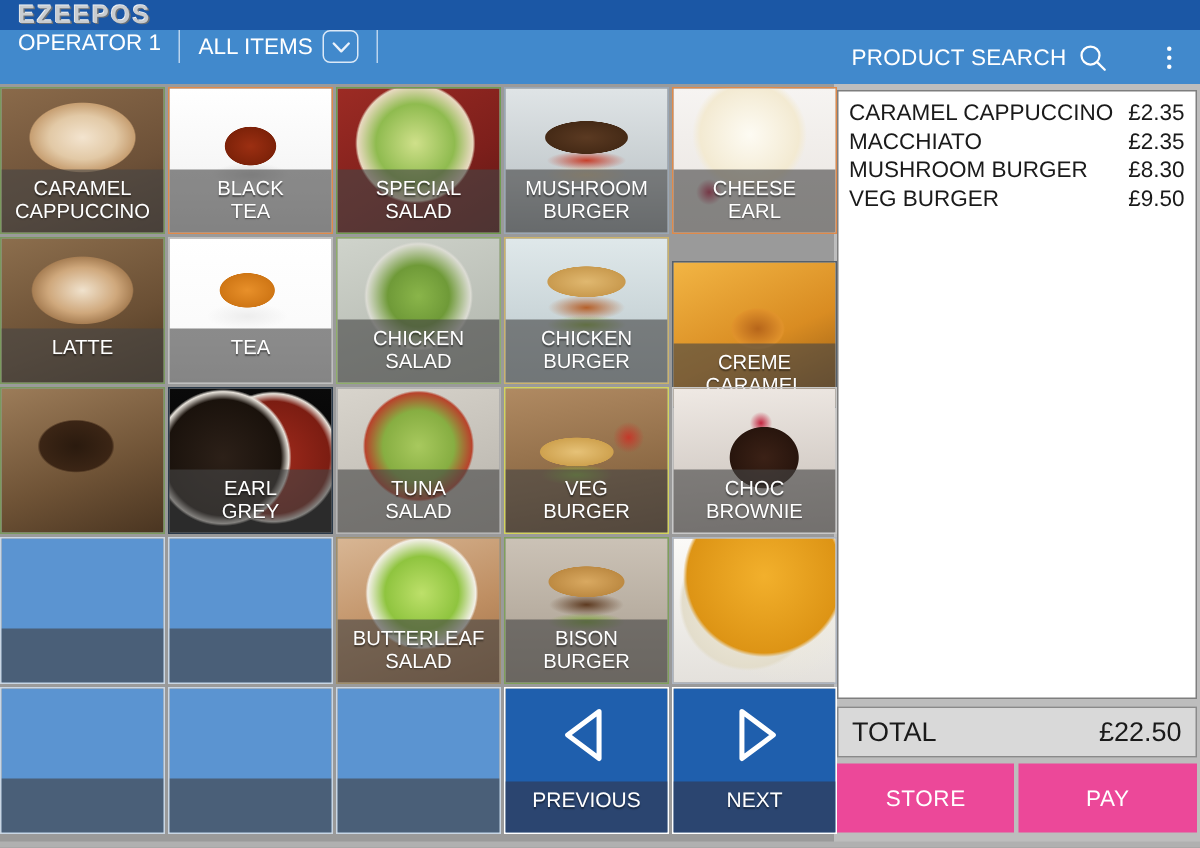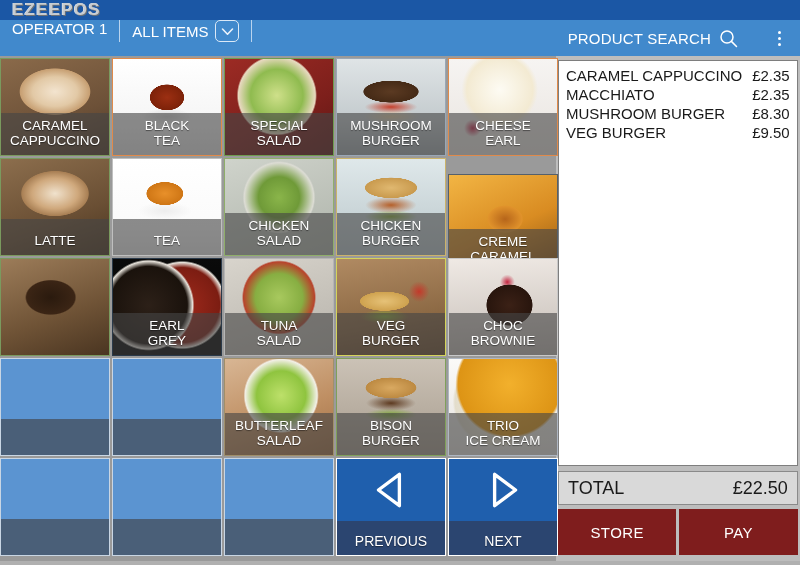--- a/index.html
+++ b/index.html
@@ -61,21 +61,21 @@
     position: relative; overflow: hidden; width: 110px; height: 98px;
     border: 1px solid rgba(255,255,255,0.35);
   }
   .tile .photo { position: absolute; inset: 0; }
   .tile .label {
     position: absolute; left: 0; right: 0; bottom: 0;
     background: rgba(70,70,70,0.62);
     color: #fff; font-size: 13.5px; line-height: 15px;
     text-align: center; padding: 5px 2px 7px;
     text-shadow: 0 1px 1px rgba(0,0,0,.45);
-    min-height: 36px; display: flex; flex-direction: column; justify-content: flex-end;
+    min-height: 36px; display: flex; flex-direction: column; justify-content: space-between;
   }
   .tile .label span { display: block; }
 
   
   .tile.empty { border: 1px solid #c9d6e4; }
   .tile.empty .photo { background: #5b94d1; }
   .tile.empty .label { background: #4a5f78; height: 36px; }
 
   
   .tile.nav { border: 1px solid #ffffff; }
@@ -106,21 +106,21 @@
   .line .nm { overflow: hidden; text-overflow: ellipsis; }
   .line .pr { margin-left: 10px; }
   .total {
     height: 34px; margin-top: 5px; background: #d9d9d9;
     border: 1px solid #8a8a8a;
     display: flex; align-items: center; justify-content: space-between;
     padding: 0 9px; font-size: 18px; color: #1a1a1a;
   }
   .actions { height: 46px; margin-top: 4px; display: flex; gap: 3px; }
   .act {
-    flex: 1; background: #7f1d1d; color: #fff; font-size: 15px;
+    flex: 1; background: #ec4899; color: #fff; font-size: 15px;
     display: flex; align-items: center; justify-content: center;
     letter-spacing: .4px;
   }
 </style>
 </head>
 <body>
 
 <div id="app">
 
   <div class="titlebar">
@@ -280,24 +280,20 @@
           </div>
           <div class="tile product" style="border-color: rgb(127, 160, 90);">
             <div class="photo" style="background: radial-gradient(33% 15% at 50% 30%, rgb(217, 169, 97) 0%, rgb(189, 138, 66) 70%, transparent 72%), radial-gradient(32% 11% at 50% 46%, rgb(93, 58, 32) 0%, transparent 72%), radial-gradient(33% 9% at 50% 58%, rgb(127, 168, 58) 0%, transparent 72%), linear-gradient(rgb(203, 194, 182), rgb(167, 156, 142));"></div>
             <div class="label">
               <span>BISON</span>
               <span>BURGER</span>
             </div>
           </div>
           <div class="tile product" style="border-color: rgb(174, 182, 194);">
             <div class="photo" style="background: radial-gradient(circle at 56% 26%, rgb(242, 176, 44) 0%, rgb(221, 148, 21) 55%, transparent 58%), radial-gradient(circle at 46% 44%, rgb(243, 239, 226) 0%, rgb(227, 221, 203) 55%, transparent 58%), radial-gradient(circle at 66% 46%, rgb(238, 234, 217) 0%, transparent 58%), linear-gradient(rgb(251, 250, 248), rgb(228, 225, 220));"></div>
-            <div class="label">
-              <span>TRIO</span>
-              <span>ICE CREAM</span>
-            </div>
           </div>
           <div class="tile empty">
             <div class="photo"></div>
             <div class="label"></div>
           </div>
           <div class="tile empty">
             <div class="photo"></div>
             <div class="label"></div>
           </div>
           <div class="tile empty">

